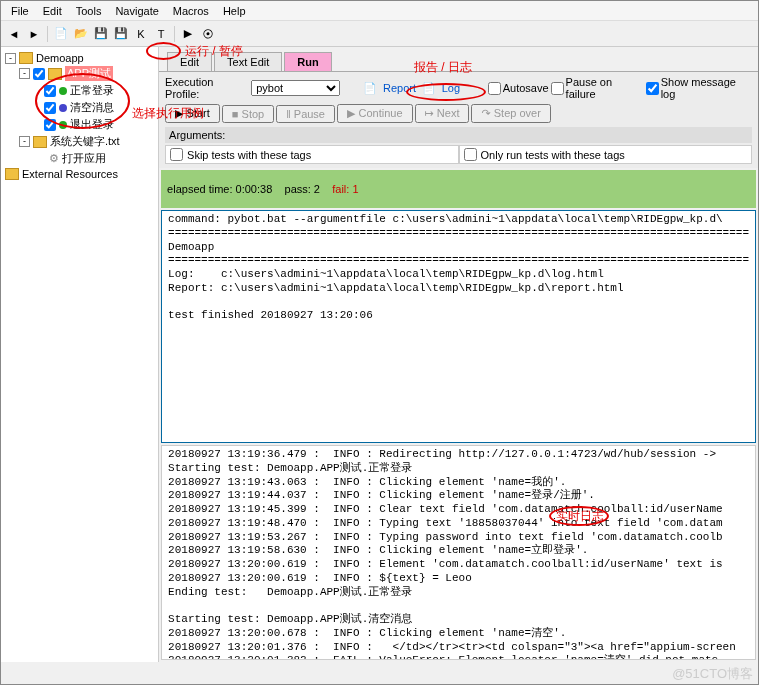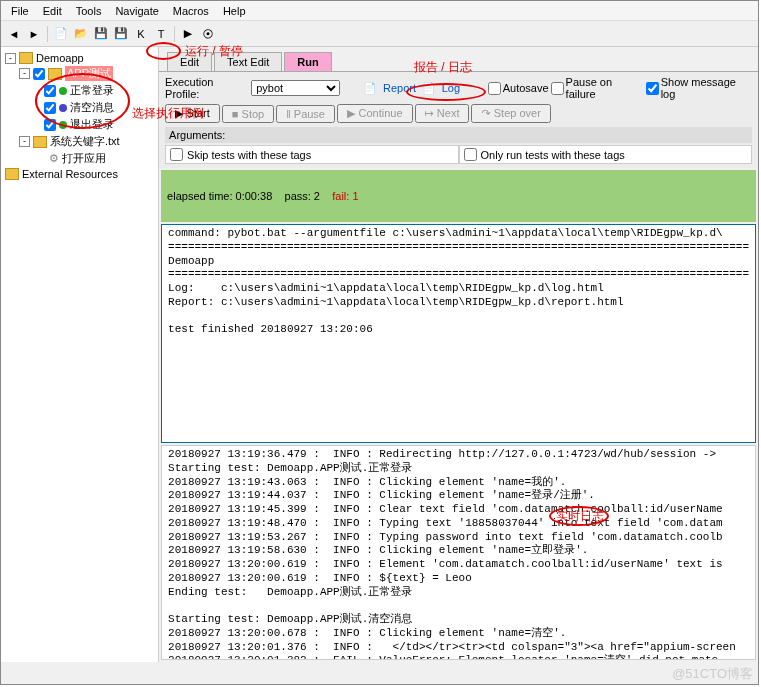--- a/index.html
+++ b/index.html
@@ -44,21 +44,21 @@
 .run-controls { background: #ececec; padding: 4px 6px; border-top: 1px solid #aaa; }
 .ctrl-row { display: flex; align-items: center; gap: 2px; margin-bottom: 4px; font-size: 11px; }
 .ctrl-row select { font-size: 11px; width: 90px; }
 .link-btn { color: #0055cc; cursor: pointer; padding: 0 4px; }
 .run-btn { padding: 1px 8px; font-size: 11px; cursor: pointer; }
 .run-btn.disabled { color: #999; }
 .args-row { background: #ddd; padding: 2px 4px; margin: 2px 0; font-size: 11px; }
 .tag-row { display: flex; }
 .tag-box { flex: 1; background: #fff; border: 1px solid #ccc; padding: 2px 4px; display: flex; align-items: center; gap: 4px; font-size: 11px; }
 
-.status-bar { background: #9bcf7b; padding: 20px 6px; font-size: 11px; margin: 2px; }
+.status-bar { background: #9bcf7b; padding: 13px 6px; font-size: 11px; margin: 2px; }
 .status-bar .fail { color: #c00; }
 
 .output-area { flex: 1; background: #fff; border: 1px solid #0369a1; margin: 0 2px 2px 2px; overflow: auto; font-family: 'Courier New', monospace; font-size: 11px; padding: 2px 6px; white-space: pre; line-height: 1.25; }
 .log-area { height: 215px; background: #fff; border: 1px solid #ccc; margin: 0 2px 2px 2px; overflow: auto; font-family: 'Courier New', monospace; font-size: 11px; padding: 2px 6px; white-space: pre; line-height: 1.25; }
 
 .watermark { position: absolute; right: 8px; bottom: 4px; color: #ccc; font-size: 13px; z-index: 200; }
 </style>
 </head>
 <body>
 

